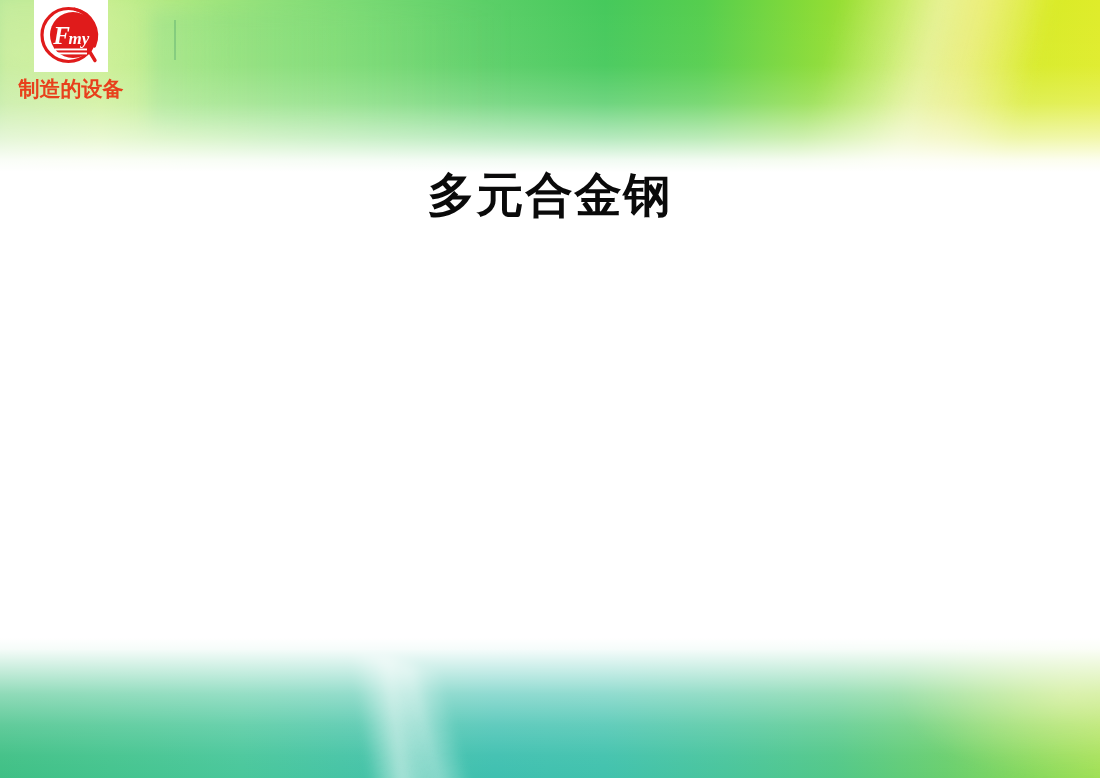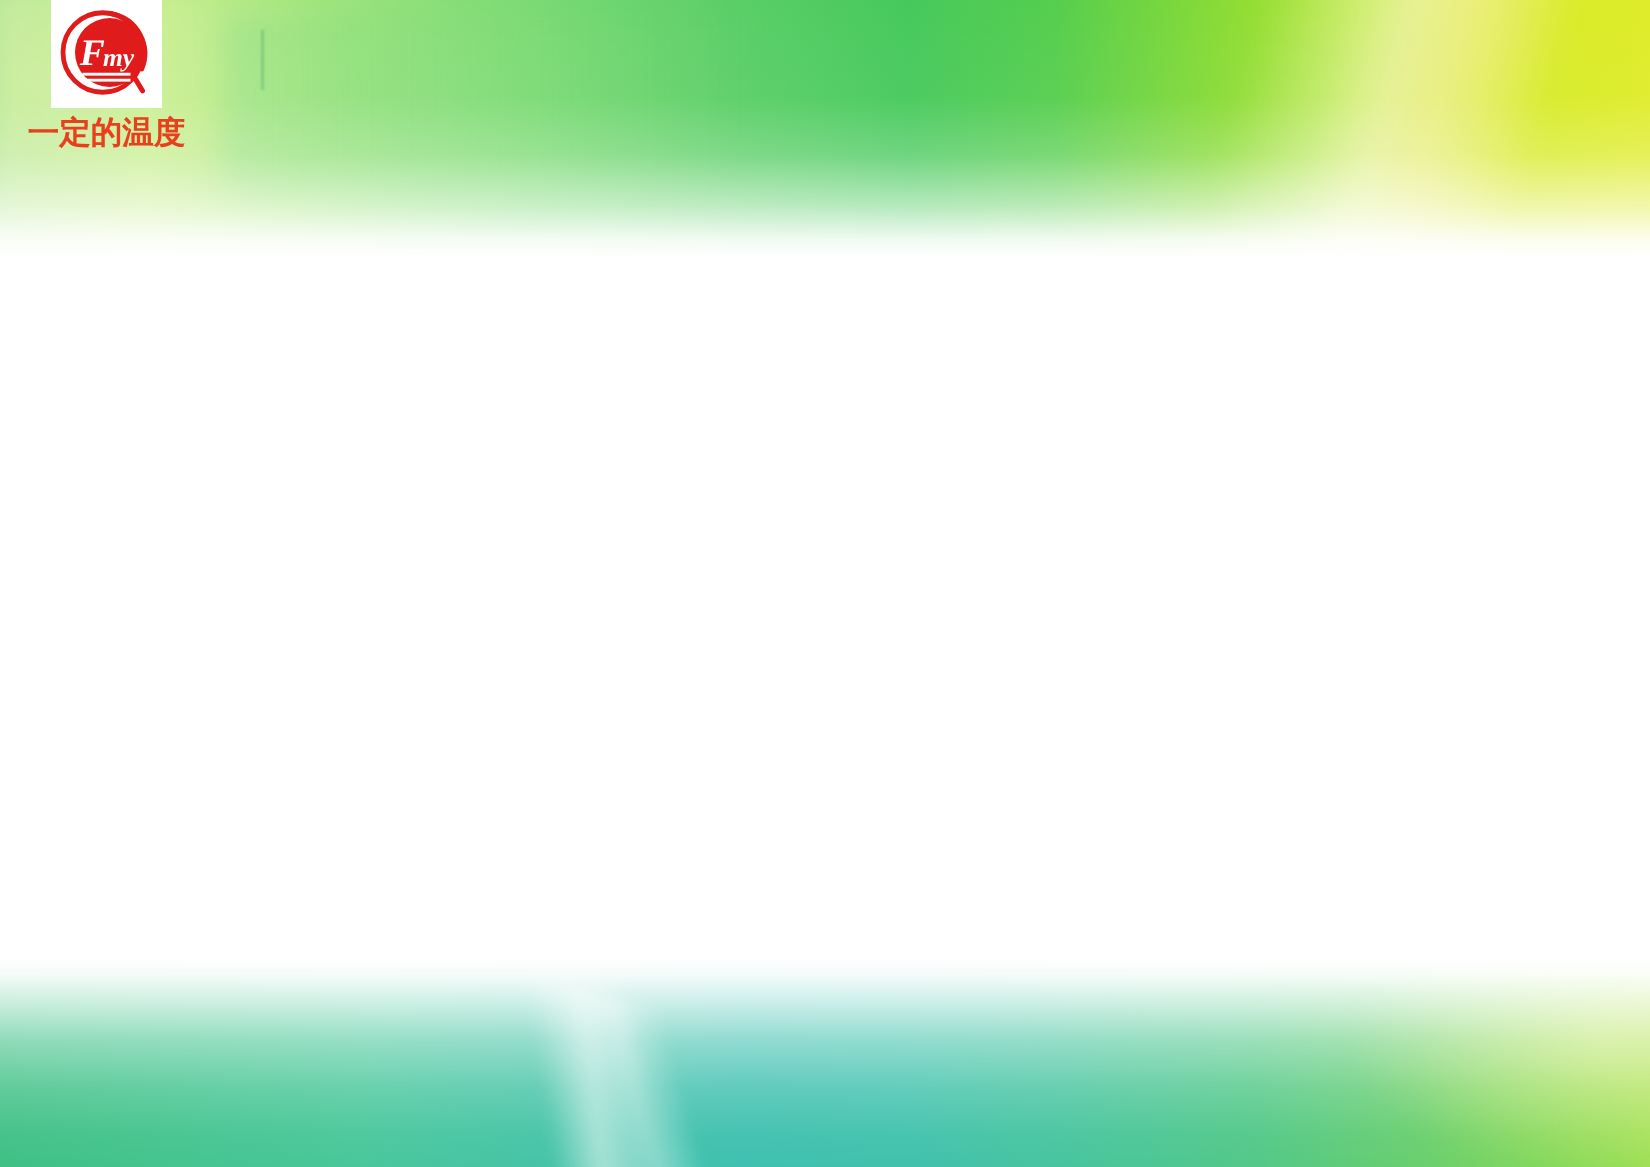--- a/index.html
+++ b/index.html
@@ -253,23 +253,24 @@
         <circle cx="34.5" cy="35" r="26.5" fill="none" stroke="#e01b1b" stroke-width="3.2"></circle>
         <path d="M 41 9.2 A 27 27 0 0 1 60.5 46" fill="none" stroke="#e01b1b" stroke-width="3.2" stroke-linecap="round"></path>
         <circle cx="39" cy="35" r="23" fill="#e01b1b"></circle>
         <path d="M 52.5 46.5 L 61 60.5" fill="none" stroke="#e01b1b" stroke-width="3.4" stroke-linecap="round"></path>
         <text x="27.5" y="43.5" font-family="'Liberation Serif','DejaVu Serif',serif" font-size="25" font-weight="bold" font-style="italic" fill="#ffffff" text-anchor="middle">F</text>
         <text x="45" y="44" font-family="'Liberation Serif','DejaVu Serif',serif" font-size="17" font-weight="bold" font-style="italic" fill="#ffffff" text-anchor="middle">my</text>
         <rect x="21" y="48.5" width="32" height="1.9" fill="#ffffff"></rect>
         <rect x="21" y="52.5" width="32" height="1.9" fill="#ffffff"></rect>
       </svg>
     </div>
-    <div class="logo-caption">一定的温度</div>
+    <div class="logo-caption">制造的设备</div>
   </div>
 
+  <div class="slide-title">多元合金钢</div>
 
 
   <div class="band-bottom">
     <div class="layer-base"></div>
     <div class="swoosh-c"></div>
     <div class="swoosh-a"></div>
     <div class="swoosh-b"></div>
     <div class="layer-vert"></div>
   </div>
 

